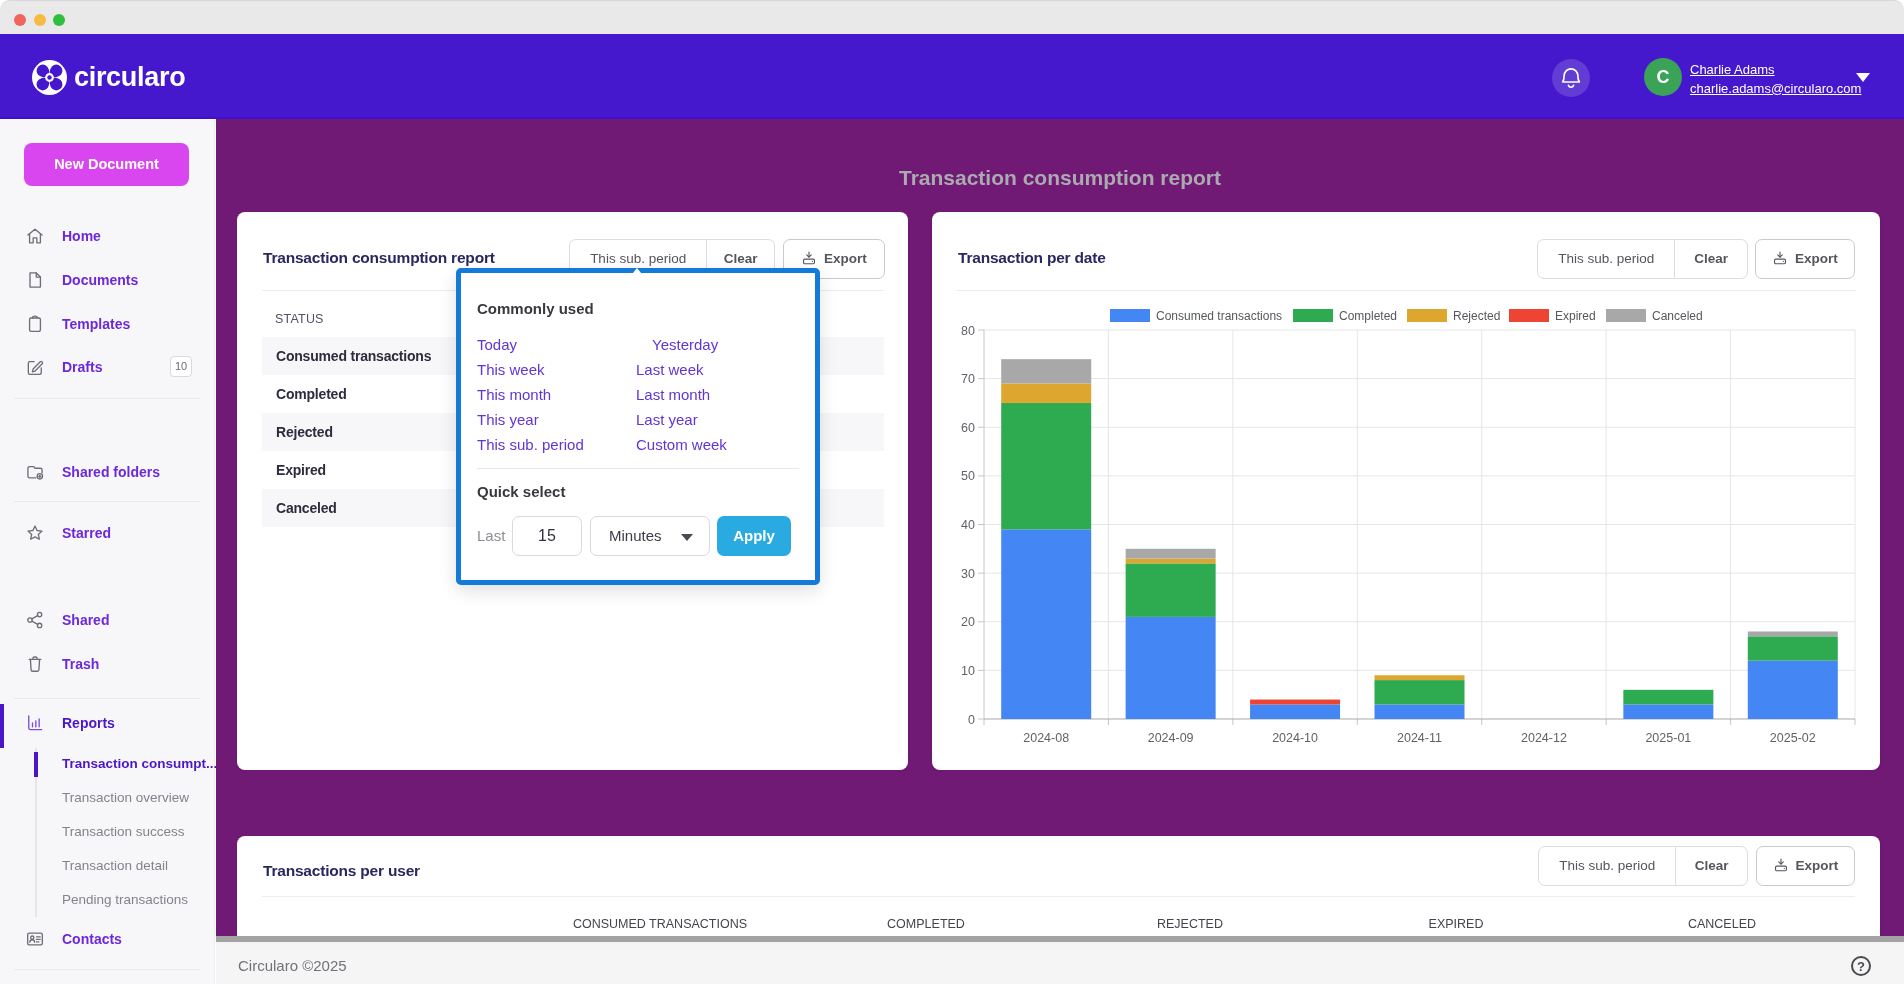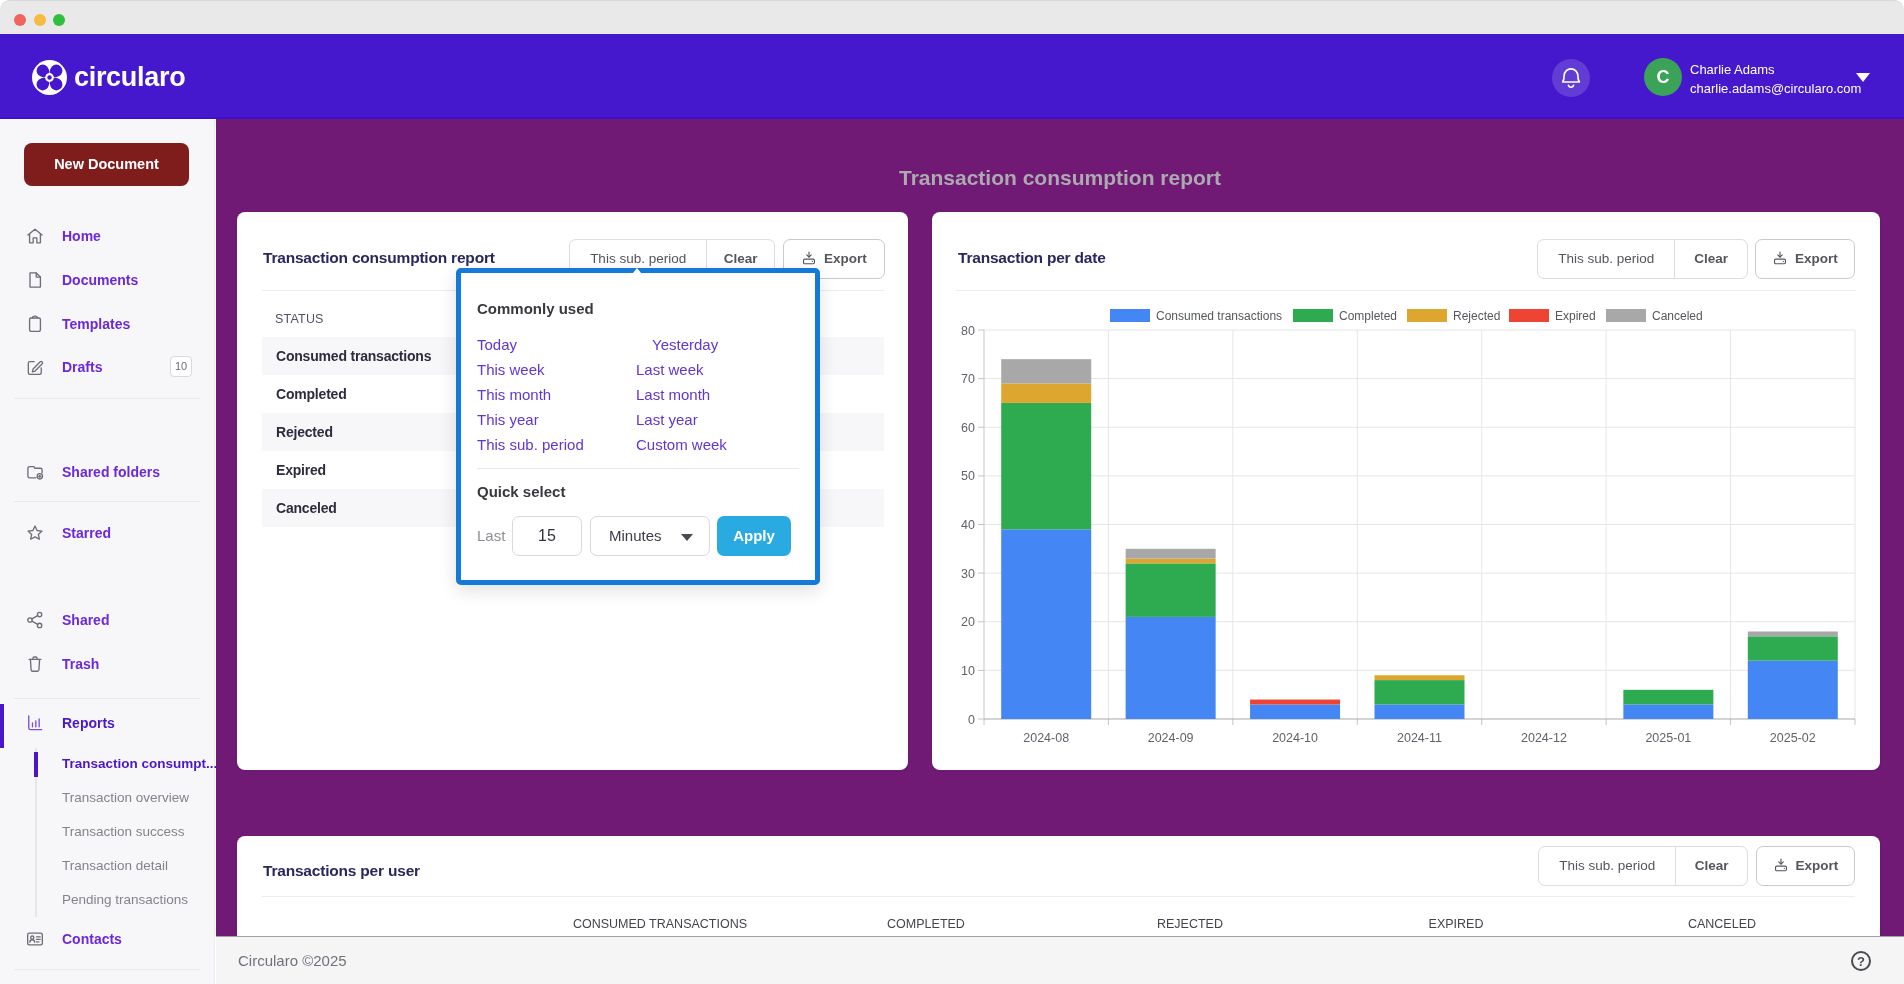--- a/index.html
+++ b/index.html
@@ -10,27 +10,27 @@
 .titlebar { position:absolute; left:0; top:0; width:1904px; height:34px;
   background:#e9e9e9; border-radius:10px 10px 0 0; border-top:1px solid #d8d8d8; }
 .light { position:absolute; top:13px; width:12px; height:12px; border-radius:50%; }
 
 .header { position:absolute; left:0; top:34px; width:1904px; height:85px; background:#4517cd; border-bottom:2px solid #3c10cd; box-sizing:border-box; }
 .logoword { position:absolute; left:74px; top:28px; font-size:27px; font-weight:bold; color:#fff; letter-spacing:-0.3px; }
 .bellwrap { position:absolute; left:1552px; top:25px; width:38px; height:38px; border-radius:50%;
   background:rgba(255,255,255,0.16); }
 .avatar { position:absolute; left:1644px; top:24px; width:38px; height:38px; border-radius:50%;
   background:#3aa357; color:#fff; font-size:18px; font-weight:bold; text-align:center; line-height:38px; }
-.uname { position:absolute; left:1690px; top:27px; color:#fff; font-size:13px; line-height:18.5px; }
+.uname { position:absolute; left:1690px; top:27px; color:#fff; font-size:13px; line-height:18.5px;text-decoration:underline; }
 .caret { position:absolute; left:1856px; top:39px; width:0; height:0;
   border-left:7px solid transparent; border-right:7px solid transparent; border-top:9px solid #fff; }
 
 .sidebar { position:absolute; left:0; top:119px; width:215px; height:865px;
   background:#f7f7f9; border-right:1px solid #ececee; }
-.newdoc { position:absolute; left:24px; top:24px; width:165px; height:43px; background:#7f1d1d;
+.newdoc { position:absolute; left:24px; top:24px; width:165px; height:43px; background:#d946ef;
   border-radius:8px; color:#fff; font-size:14.5px; font-weight:bold; text-align:center; line-height:43px; }
 .mitem { position:absolute; left:0; width:215px; height:44px; }
 .mitem .ic { position:absolute; left:25px; top:12px; width:20px; height:20px; }
 .mitem .lb { position:absolute; left:62px; top:0; line-height:44px; font-size:14px; color:#6d28d9; font-weight:bold; }
 .sdiv { position:absolute; left:14px; width:186px; height:1px; background:#e9e9ec; }
 .badge { position:absolute; left:170px; top:11px; width:22px; height:21px; border:1px solid #d9d9de;
   border-radius:4px; font-size:11px; color:#6b6b74; text-align:center; line-height:19px; background:#fff; }
 .subitem { position:absolute; left:62px; width:170px; height:34px; font-size:13.5px; color:#83838c;
   line-height:34px; white-space:nowrap; }
 
@@ -50,21 +50,21 @@
 .hdiv { position:absolute; height:1px; background:#ececef; }
 
 .thead { position:absolute; left:38px; top:100px; font-size:12.5px; color:#50506a; letter-spacing:0.2px; }
 .trow { position:absolute; left:25px; width:622px; height:38px; font-size:14px; font-weight:bold;
   color:#2c2c3e; line-height:38px; padding-left:14px; letter-spacing:-0.2px; }
 .trow.alt { background:#f7f7f9; }
 
 .colhead { position:absolute; top:81px; font-size:12.5px; color:#44444f; text-align:center; width:300px; }
 
 .footer { position:absolute; left:216px; top:936px; width:1688px; height:48px;
-  background:#f5f5f6; border-top:1px solid #a3a3a3; }
+  background:#f5f5f6; border-top:6px solid #a3a3a3; }
 .footer .copy { position:absolute; left:22px; top:0; line-height:47px; font-size:15px; color:#71717a; }
 .helpc { position:absolute; left:1635px; top:14px; width:20px; height:20px; border-radius:50%;
   border:2px solid #4a4a50; color:#4a4a50; font-size:13px; font-weight:bold; text-align:center; line-height:17px; }
 
 .popup { position:absolute; left:456px; top:268px; width:364px; height:317px; background:#fff;
   border:5px solid #1579d7; border-radius:5px; box-shadow:0 6px 18px rgba(0,0,0,0.12); z-index:50; }
 .notch { position:absolute; left:167px; top:-5px; width:0; height:0;
   border-left:9px solid transparent; border-right:9px solid transparent; border-bottom:11px solid #fff; }
 .pophead { position:absolute; left:16px; font-size:15px; font-weight:bold; color:#38383f; }
 .plink { position:absolute; font-size:15px; color:#6236d2; }

